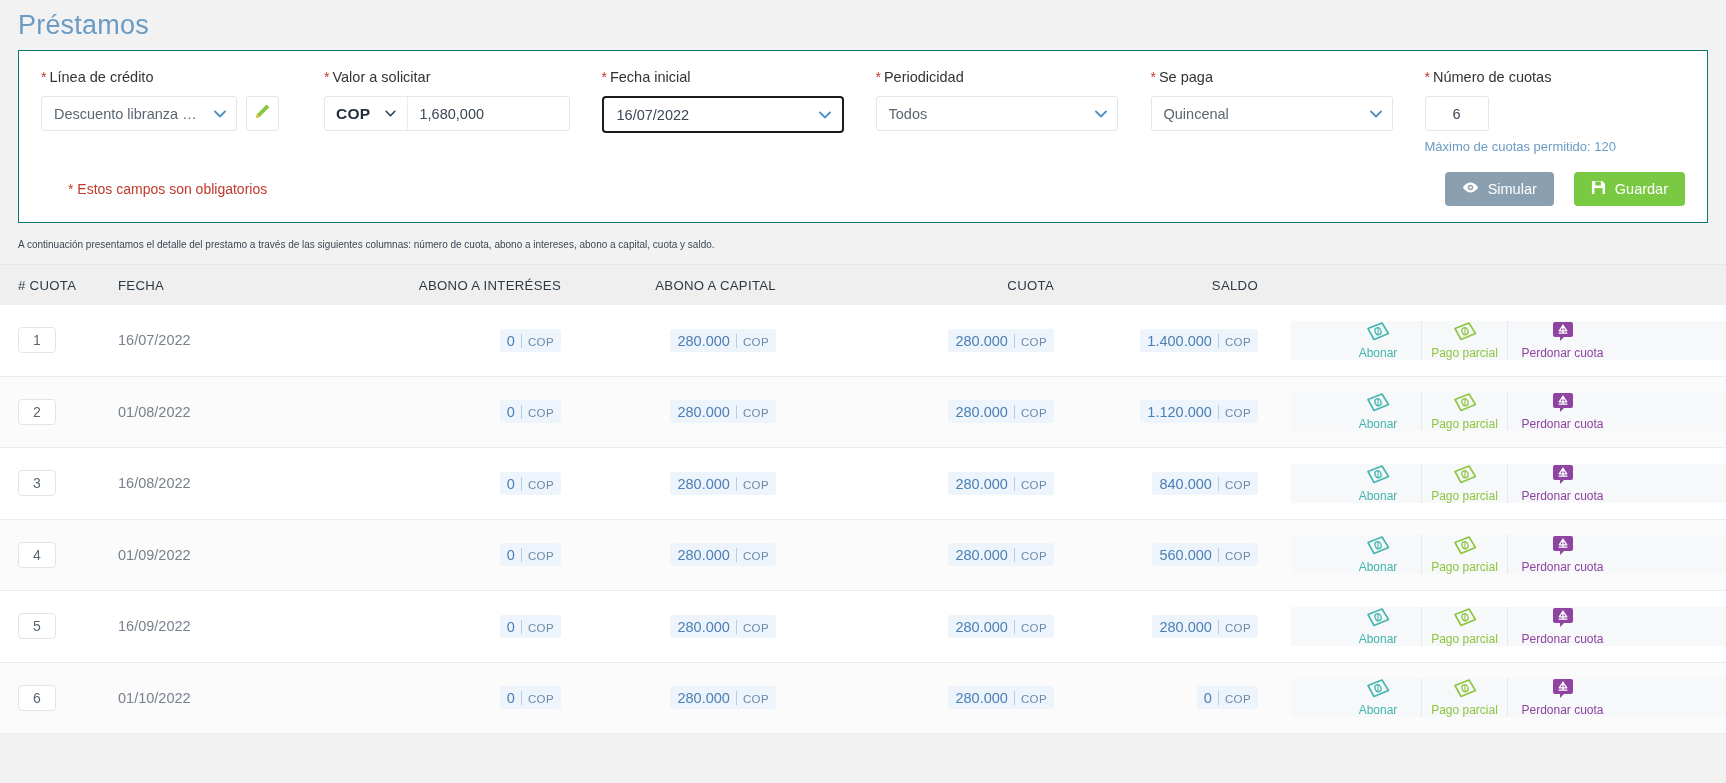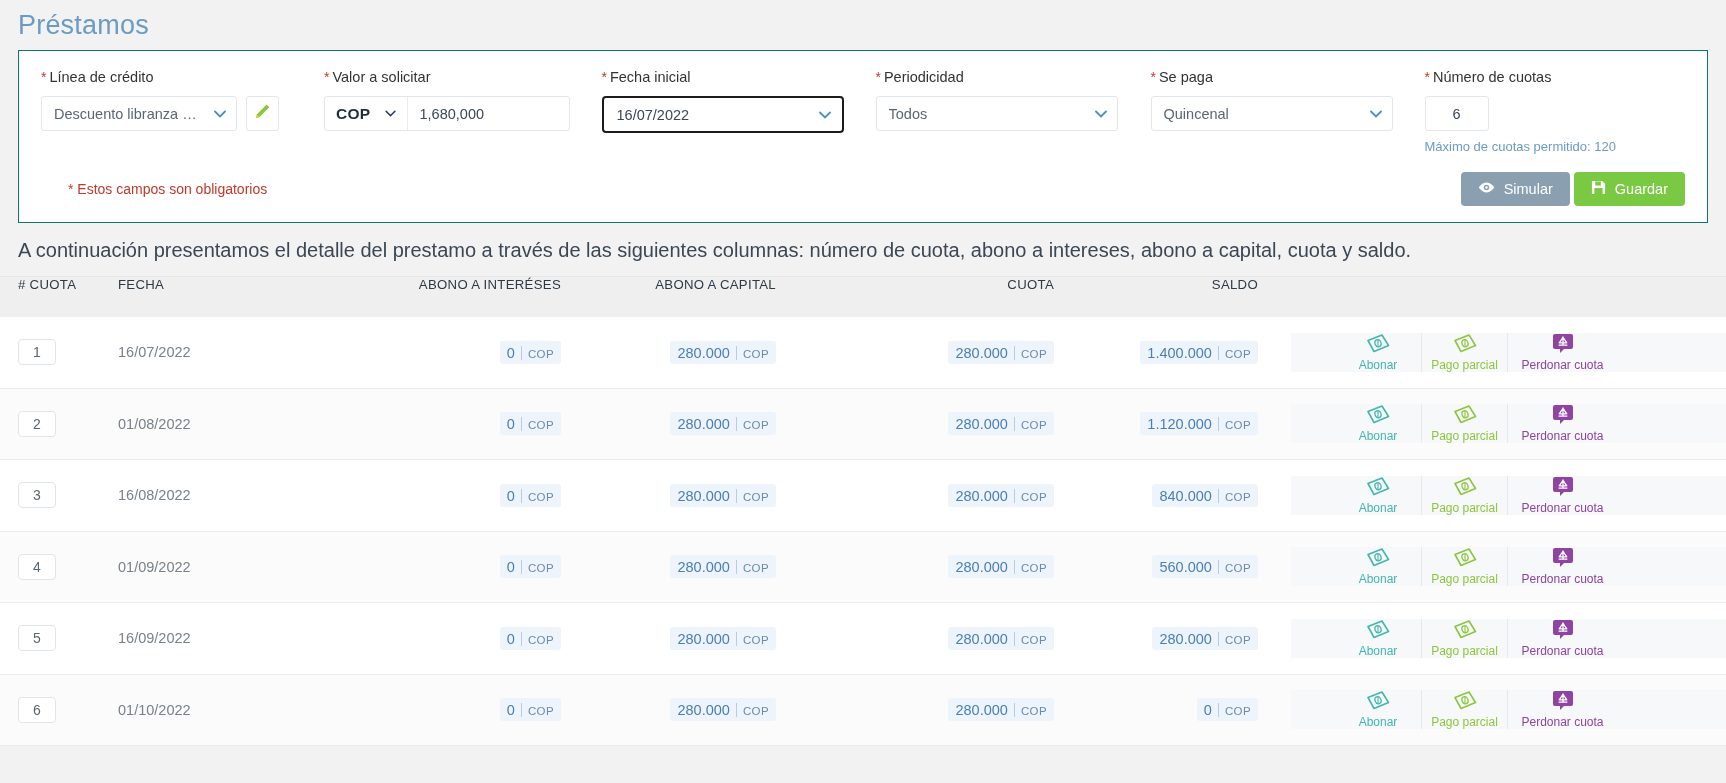--- a/index.html
+++ b/index.html
@@ -53,33 +53,33 @@
   .f-sepaga { width: 242px; }
   .f-period { width: 242px; }
   .f-cuotas { width: 64px; text-align: center; justify-content: center; }
   .f-cuotas input { width: 100%; border: none; outline: none; text-align: center;
                     font-size: 14.5px; color: #3b4754; font-family: inherit; background: transparent; }
 
   .hint { font-size: 13px; color: #6b9bc3; margin-top: 8px; text-align: right; white-space: nowrap; }
 
   .bottom-row { display: flex; align-items: center; justify-content: space-between; margin-top: 18px; }
   .obligatorio { font-size: 14px; color: #c0392b; margin-left: 27px; }
-  .btns { display: flex; gap: 4px; margin-left: 46px; }
+  .btns { display: flex; gap: 20px; margin-left: 46px; }
   .btn { height: 34px; border: none; border-radius: 4px; display: flex; align-items: center;
          gap: 9px; padding: 0 17px; font-size: 14.5px; color: #fff; cursor: pointer;
          font-family: inherit; }
   .btn-sim { background: #8aa0b1; }
   .btn-save { background: #7ac943; }
 
   
-  .desc { font-size: 20px; color: #3b4754; padding: 16px 18px 14px 18px; }
+  .desc { font-size: 10px; color: #3b4754; padding: 16px 18px 14px 18px; }
 
   
   .table-wrap { background: #fff; border-top: 1px solid #e6e6e6; }
-  .thead { display: flex; background: #efefef; height: 40px; align-items: flex-start;
+  .thead { display: flex; background: #efefef; height: 40px; align-items: center;
            font-size: 13.2px; color: #2d3a45; letter-spacing: .3px; }
   .trow { display: flex; align-items: center; height: 71.5px; border-bottom: 1px solid #ececec;
           background: #fff; }
   .trow.alt { background: #fbfbfc; }
 
   .c-num    { width: 118px; padding-left: 18px; }
   .c-fecha  { width: 228px; }
   .c-int    { width: 215px; text-align: right; }
   .c-cap    { width: 215px; text-align: right; }
   .c-cuota  { width: 278px; text-align: right; }

